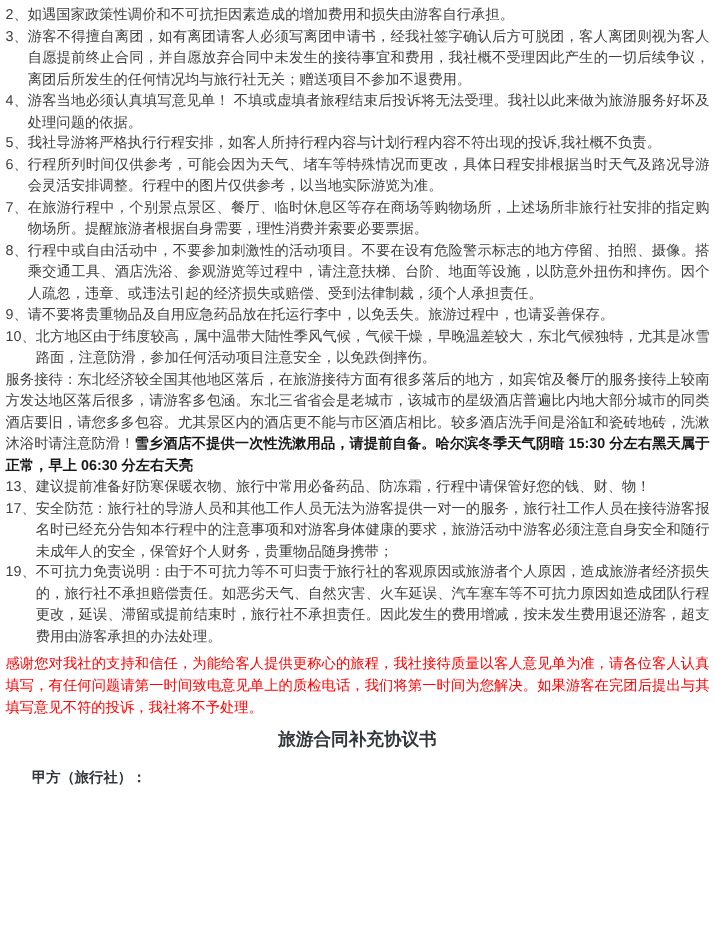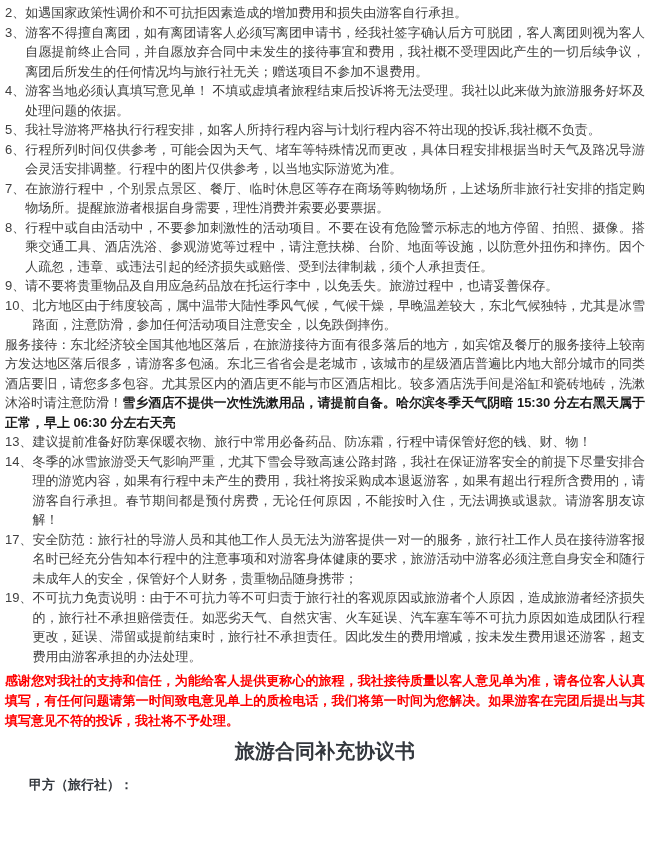--- a/index.html
+++ b/index.html
@@ -36,28 +36,28 @@
   }
   .li .txt b{
     color:var(--strong-black);
     font-weight:bold;
   }
   
   .thanks{
     margin:5px 0 0 0;
     font-size:13px;
     line-height:20px;
-    font-weight:bold;
+    font-weight:normal;
     color:var(--emphasis-red);
     text-align:justify;
   }
   
   .title{
     margin:9px 0 0 0;
-    font-size:20px;
+    font-size:16px;
     line-height:22px;
     font-weight:bold;
     color:var(--title-color);
     text-align:center;
   }
   .agreement-body{
     margin-top:11px;
     font-size:13px;
     line-height:23.5px;
   }
@@ -111,24 +111,20 @@
         <span class="txt">北方地区由于纬度较高，属中温带大陆性季风气候，气候干燥，早晚温差较大，东北气候独特，尤其是冰雪路面，注意防滑，参加任何活动项目注意安全，以免跌倒摔伤。</span>
       </div>
       <div class="li">
         <span class="txt">服务接待：东北经济较全国其他地区落后，在旅游接待方面有很多落后的地方，如宾馆及餐厅的服务接待上较南方发达地区落后很多，请游客多包涵。东北三省省会是老城市，该城市的星级酒店普遍比内地大部分城市的同类酒店要旧，请您多多包容。尤其景区内的酒店更不能与市区酒店相比。较多酒店洗手间是浴缸和瓷砖地砖，洗漱沐浴时请注意防滑！<b>雪乡酒店不提供一次性洗漱用品，请提前自备。哈尔滨冬季天气阴暗 15:30 分左右黑天属于正常，早上 06:30 分左右天亮</b></span>
       </div>
       <div class="li">
         <span class="num">13、</span>
         <span class="txt">建议提前准备好防寒保暖衣物、旅行中常用必备药品、防冻霜，行程中请保管好您的钱、财、物！</span>
       </div>
       <div class="li">
-        <span class="num">14、</span>
-        <span class="txt">冬季的冰雪旅游受天气影响严重，尤其下雪会导致高速公路封路，我社在保证游客安全的前提下尽量安排合理的游览内容，如果有行程中未产生的费用，我社将按采购成本退返游客，如果有超出行程所含费用的，请游客自行承担。春节期间都是预付房费，无论任何原因，不能按时入住，无法调换或退款。请游客朋友谅解！</span>
-      </div>
-      <div class="li">
         <span class="num">17、</span>
         <span class="txt">安全防范：旅行社的导游人员和其他工作人员无法为游客提供一对一的服务，旅行社工作人员在接待游客报名时已经充分告知本行程中的注意事项和对游客身体健康的要求，旅游活动中游客必须注意自身安全和随行未成年人的安全，保管好个人财务，贵重物品随身携带；</span>
       </div>
       <div class="li">
         <span class="num">19、</span>
         <span class="txt">不可抗力免责说明：由于不可抗力等不可归责于旅行社的客观原因或旅游者个人原因，造成旅游者经济损失的，旅行社不承担赔偿责任。如恶劣天气、自然灾害、火车延误、汽车塞车等不可抗力原因如造成团队行程更改，延误、滞留或提前结束时，旅行社不承担责任。因此发生的费用增减，按未发生费用退还游客，超支费用由游客承担的办法处理。</span>
       </div>
     </div>
 
   <p class="thanks">感谢您对我社的支持和信任，为能给客人提供更称心的旅程，我社接待质量以客人意见单为准，请各位客人认真填写，有任何问题请第一时间致电意见单上的质检电话，我们将第一时间为您解决。如果游客在完团后提出与其填写意见不符的投诉，我社将不予处理。</p>

